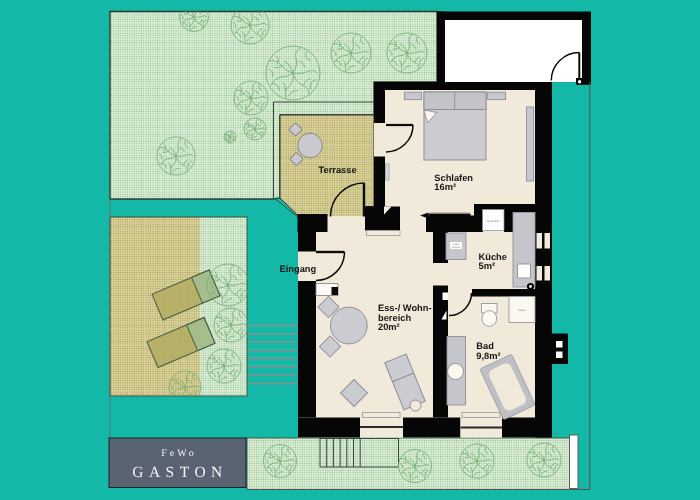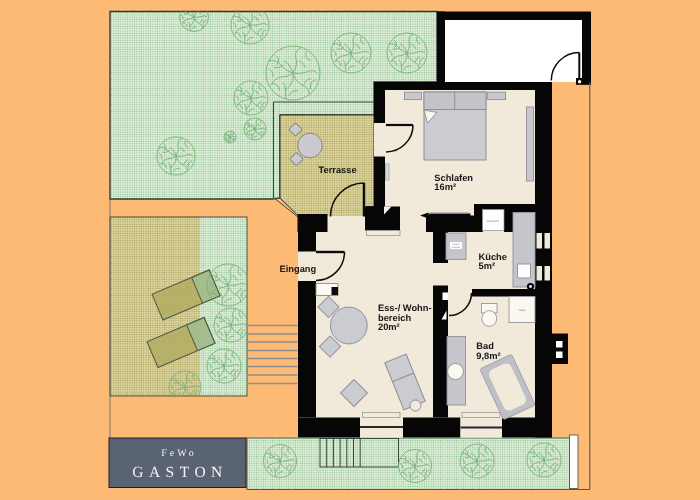--- a/index.html
+++ b/index.html
@@ -1,16 +1,16 @@
 <!DOCTYPE html>
 <html><head>
 <meta charset="utf-8">
 <style>
 html,body{margin:0;padding:0;background:#fff;}
-#stage{position:relative;width:700px;height:500px;overflow:hidden;background:#fdba74;}
+#stage{position:relative;width:700px;height:500px;overflow:hidden;background:#14b8a6;}
 text{font-family:"Liberation Sans",sans-serif;text-rendering:geometricPrecision;-webkit-font-smoothing:antialiased;}
 .lbl{font-weight:bold;fill:#161616;font-size:9.3px;}
 </style>
 </head>
 <body>
 <div id="stage">
 <svg width="700" height="500" viewBox="0 0 700 500">
 <defs>
 <pattern id="pg" width="2.3" height="2.3" patternUnits="userSpaceOnUse">
   <rect width="2.3" height="2.3" fill="#d8ecd4"></rect>

